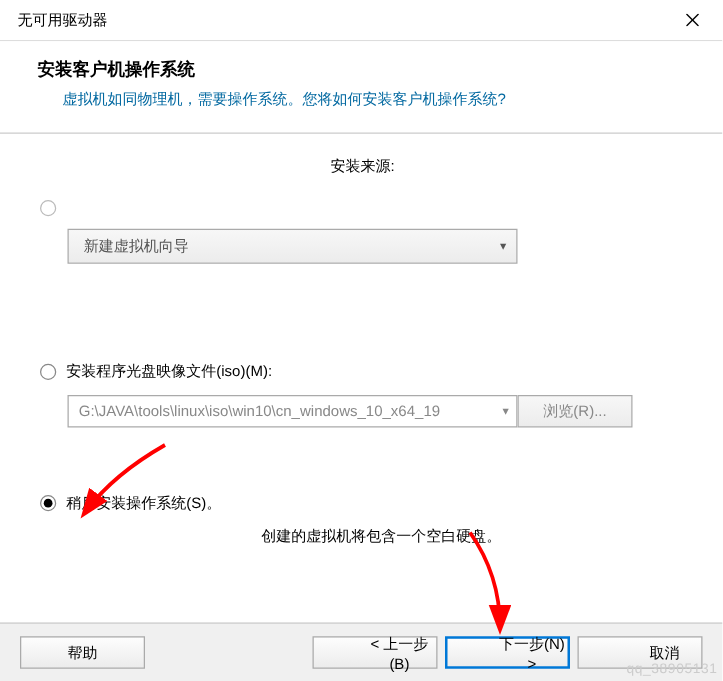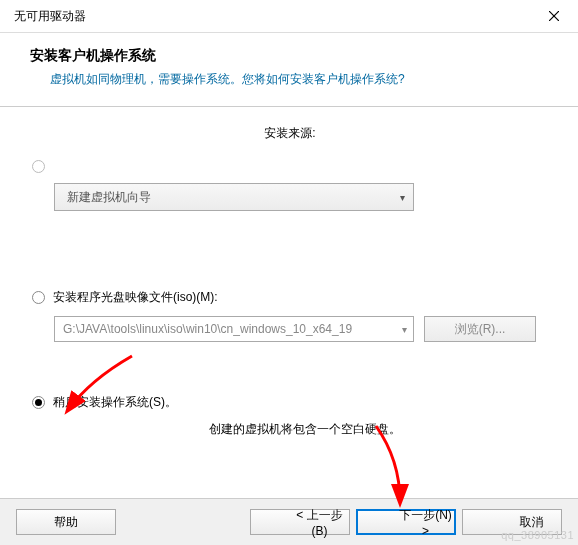--- a/index.html
+++ b/index.html
@@ -14,24 +14,24 @@
   .section-label { margin-bottom: 18px; }
   .radio-group { margin-left: 8px; }
   .radio-row { display: flex; align-items: center; margin-bottom: 10px; }
   .radio { width: 13px; height: 13px; border: 1px solid #888; border-radius: 50%; margin-right: 8px; display: inline-block; position: relative; background: #fff; }
   .radio.disabled { border-color: #bbb; }
   .radio.selected::after { content: ""; position: absolute; top: 2px; left: 2px; width: 7px; height: 7px; background: #000; border-radius: 50%; }
   .radio-label { color: #000; }
   .radio-label.disabled { color: #9e9e9e; }
   .dropdown { margin-left: 22px; margin-top: 6px; width: 360px; height: 28px; border: 1px solid #aaa; background: linear-gradient(#f7f7f7,#ececec); display: flex; align-items: center; justify-content: space-between; padding: 0 8px 0 12px; color: #555; }
   .dropdown .arrow { font-size: 10px; color: #555; }
-  .iso-row { display: flex; align-items: center; margin-left: 22px; gap: 10px; }
+  .iso-row { display: flex; align-items: center; margin-left: 22px; }
   .iso-input { flex: 0 0 360px; height: 26px; border: 1px solid #aaa; padding: 0 20px 0 8px; color: #888; background: #fff; position: relative; display: flex; align-items: center; }
   .iso-input .arrow { position: absolute; right: 6px; color: #888; font-size: 10px; }
-  .browse-btn { width: 112px; height: 26px; border: 1px solid #aaa; background: linear-gradient(#f7f7f7,#ececec); color: #888; display: flex; align-items: center; justify-content: center; cursor: pointer; }
+  .browse-btn { width: 92px; height: 26px; border: 1px solid #aaa; background: linear-gradient(#f7f7f7,#ececec); color: #888; display: flex; align-items: center; justify-content: center; cursor: pointer; }
   .spacer-lg { height: 78px; }
   .later-note { margin-left: 22px; margin-top: 10px; color: #000; }
   .footer { position: absolute; bottom: 0; left: 0; right: 0; border-top: 1px solid #ccc; padding: 10px 16px; display: flex; align-items: center; background: #f0f0f0; text-align: center; }
   .help-btn { width: 100px; height: 26px; border: 1px solid #aaa; background: linear-gradient(#fdfdfd,#ececec); display: flex; align-items: center; justify-content: center; cursor: pointer; }
   .footer-right { margin-left: auto; display: flex; gap: 6px; }
   .nav-btn { width: 100px; height: 26px; border: 1px solid #aaa; background: linear-gradient(#fdfdfd,#ececec); display: flex; align-items: center; justify-content: center; cursor: pointer; padding-left: 39px; }
   .nav-btn.primary { border: 2px solid #0078d7; }
   .red-arrow { position: absolute; pointer-events: none; }
   .watermark { position: absolute; right: 4px; bottom: 4px; font-size: 11px; color: #ccc; letter-spacing: 0.5px; }
 </style>

